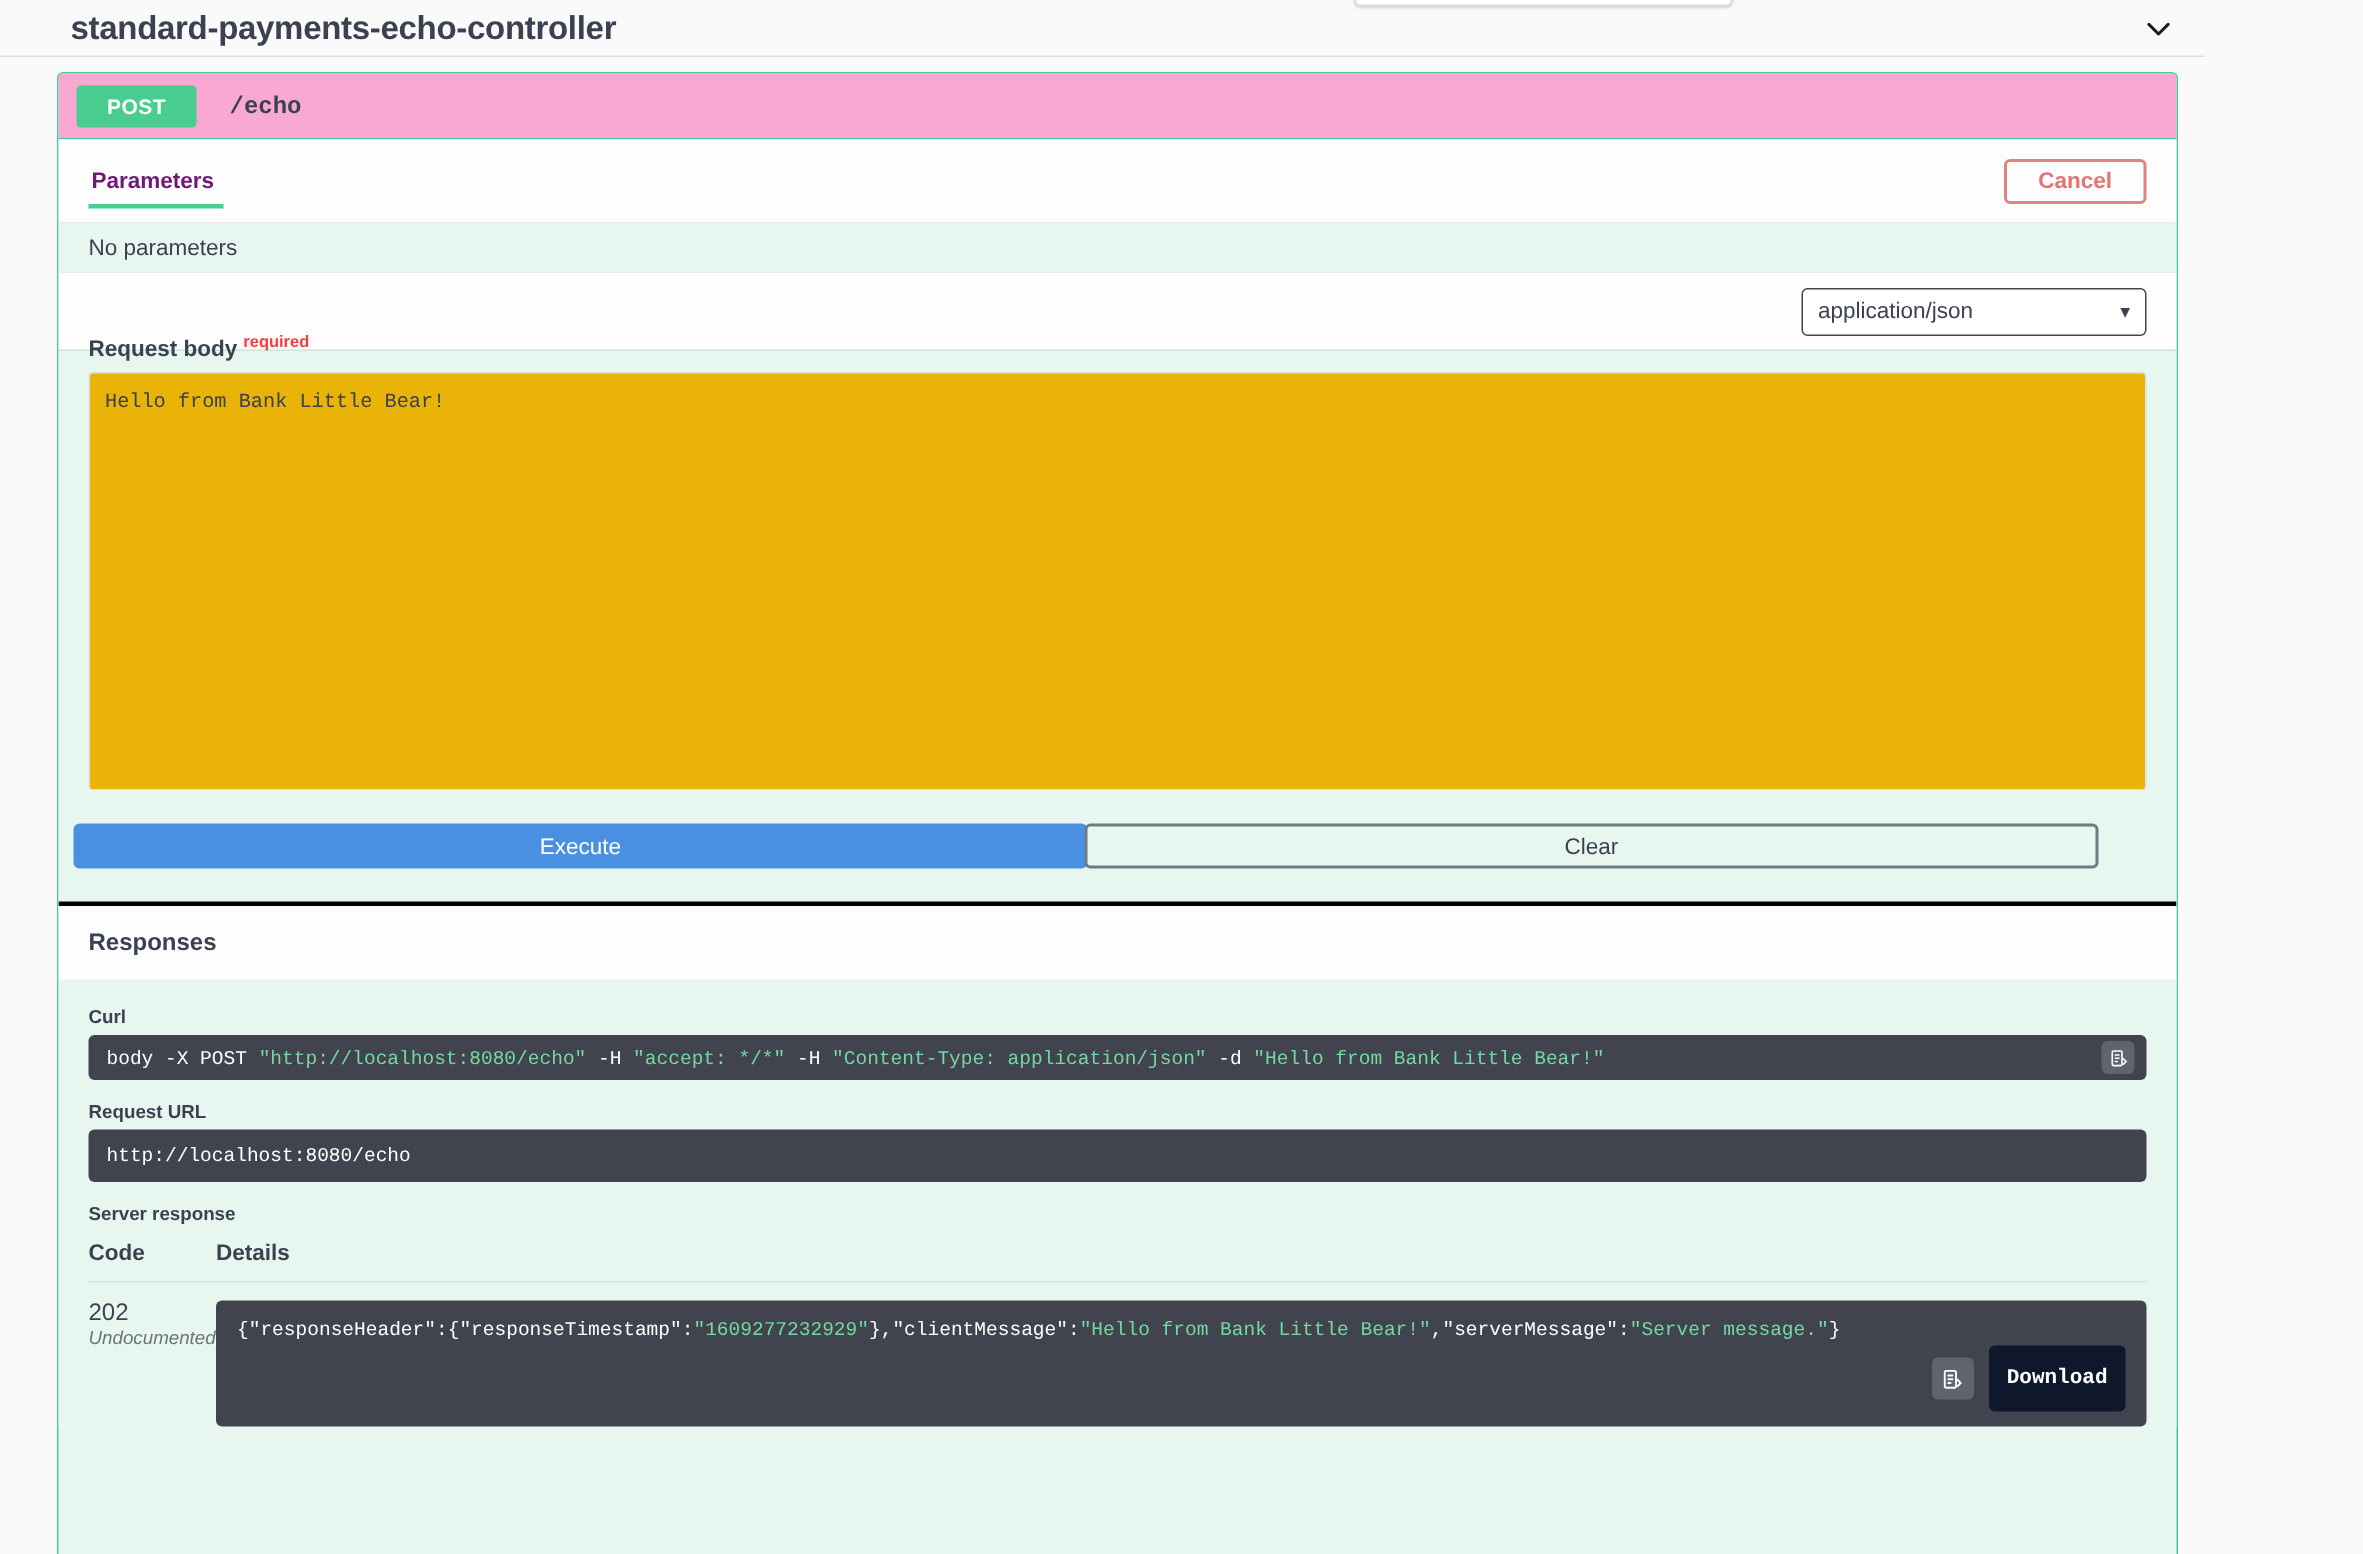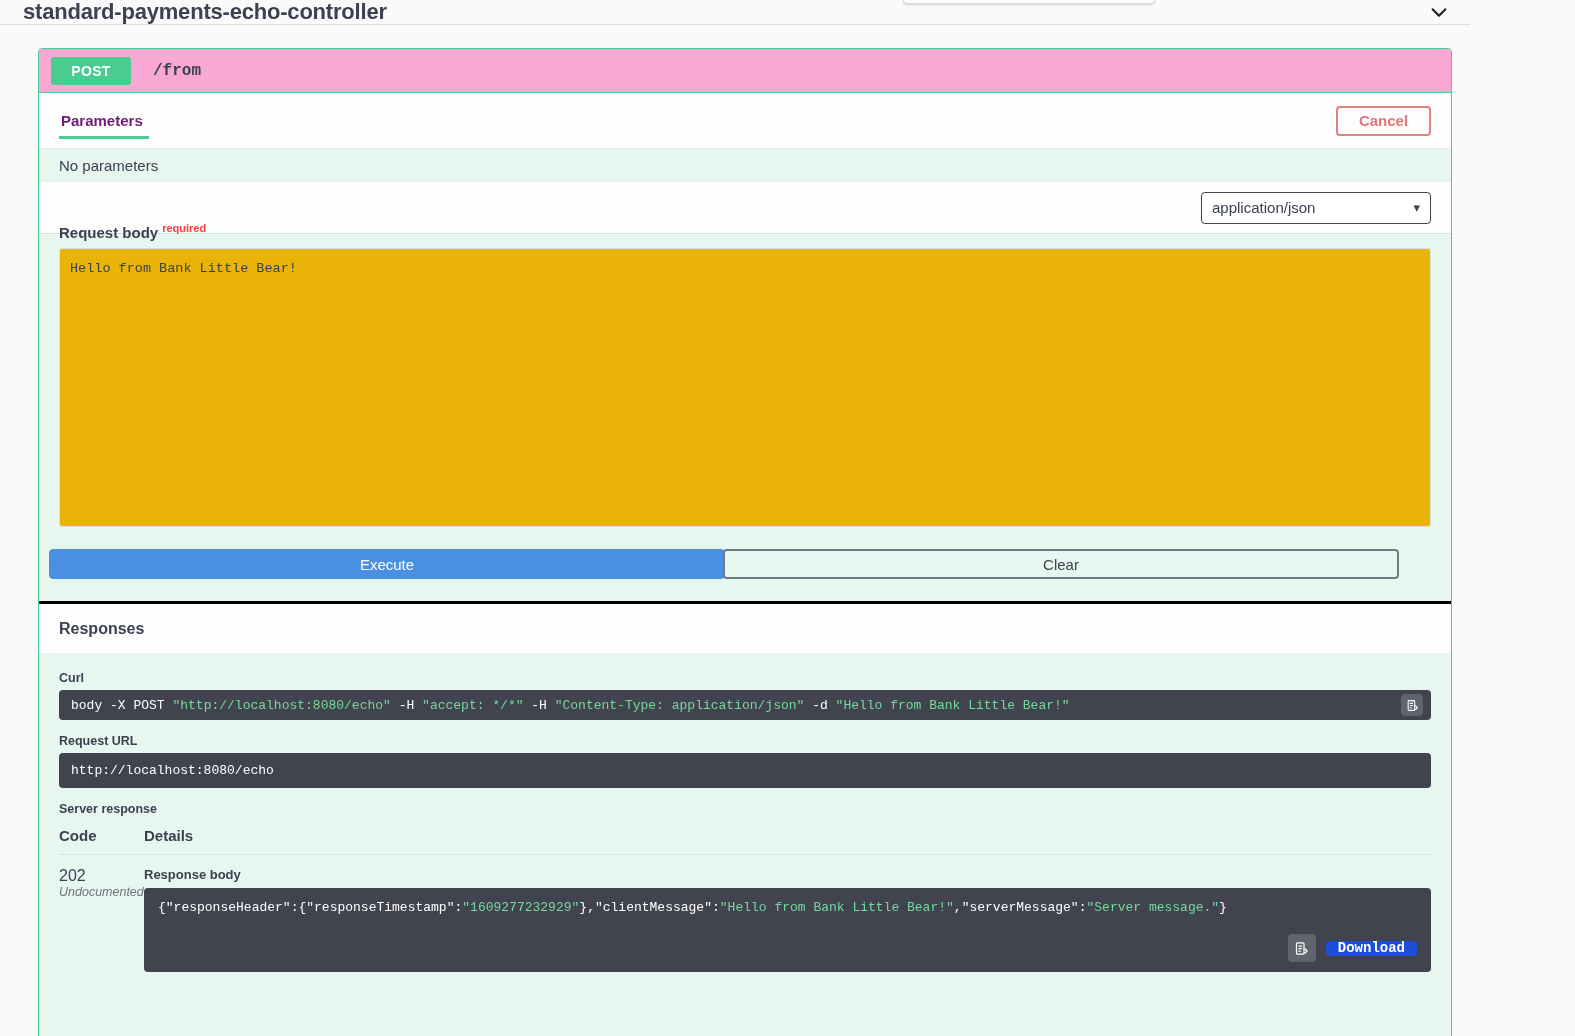--- a/index.html
+++ b/index.html
@@ -15,24 +15,24 @@
   
   .top-stub {
     position: absolute; left: 903px; top: -14px;
     width: 252px; height: 18px;
     background: #fff; border: 1px solid #d9d9d9; border-radius: 4px;
     box-shadow: 0 1px 2px rgba(0,0,0,0.15);
   }
 
   
   .tag-header {
-    position: absolute; left: 0; top: 0; width: 1470px; height: 25px;
+    position: absolute; left: 0; top: 0; width: 1470px; height: 38px;
     display: flex; align-items: center; justify-content: space-between;
     border-bottom: 1px solid #dfdfdf;
-    padding: 0 20px 0 23px;
+    padding: 0 20px 0 47px;
   }
   .tag-title {
     font-size: 22px; font-weight: bold; color: #3b4151; letter-spacing: -0.2px;
   }
   .chevron { width: 22px; height: 22px; display:block; }
 
   
   .opblock {
     position: absolute; left: 38px; top: 48px;
     width: 1414px; height: 1000px;
@@ -175,21 +175,21 @@
   }
   .resp-actions {
     position: absolute; right: 14px; bottom: 10px;
     display: flex; align-items: center; gap: 10px;
   }
   .copy-sq {
     width: 28px; height: 28px; border-radius: 4px; background: #60646e;
     display: flex; align-items: center; justify-content: center; cursor: pointer;
   }
   .download-btn {
-    height: 15px; padding: 0 12px; border-radius: 4px; background: #1d4ed8;
+    height: 44px; padding: 0 12px; border-radius: 4px; background: #0f172a;
     color: #fff; font-size: 14px; font-weight: bold;
     display: flex; align-items: center; justify-content: center; cursor: pointer;
   }
 </style>
 </head>
 <body>
 
 <div class="page">
 
   <div class="top-stub"></div>
@@ -200,21 +200,21 @@
       <svg class="chevron" viewBox="0 0 24 24" fill="none" stroke="#1b1b1b" stroke-width="2.2" stroke-linecap="round" stroke-linejoin="round">
         <polyline points="5,9 12,16 19,9"></polyline>
       </svg>
     </span>
   </div>
 
   <div class="opblock">
 
     <div class="opblock-summary">
       <div class="method">POST</div>
-      <div class="path">/from</div>
+      <div class="path">/echo</div>
     </div>
 
     <div class="opblock-body">
 
       <div class="tabs-row">
         <div class="tab active">Parameters</div>
         <button class="cancel-btn">Cancel</button>
       </div>
 
       <div class="no-params">No parameters</div>
@@ -269,21 +269,20 @@
             <div class="col-details">Details</div>
           </div>
           <div class="resp-divider"></div>
 
           <div class="resp-row">
             <div class="code-cell">
               <div class="code-num">202</div>
               <div class="code-undoc">Undocumented</div>
             </div>
             <div class="details-cell">
-              <div class="resp-body-label">Response body</div>
               <div class="resp-body-block">
                 <span id="resp-body-text"><span>{</span><span>"responseHeader"</span><span>:{</span><span>"responseTimestamp"</span><span>:</span><span class="tok-str">"1609277232929"</span><span>},</span><span>"clientMessage"</span><span>:</span><span class="tok-str">"Hello from Bank Little Bear!"</span><span>,</span><span>"serverMessage"</span><span>:</span><span class="tok-str">"Server message."</span><span>}</span></span>
                 <div class="resp-actions">
                   <div class="copy-sq">
                     <svg width="15" height="15" viewBox="0 0 24 24" fill="none" stroke="#ffffff" stroke-width="2">
                       <rect x="4" y="3" width="12" height="18" rx="1.5"></rect>
                       <line x1="7" y1="8" x2="13" y2="8"></line>
                       <line x1="7" y1="12" x2="13" y2="12"></line>
                       <line x1="7" y1="16" x2="11" y2="16"></line>
                       <polyline points="17,12 21,16 17,20"></polyline>

